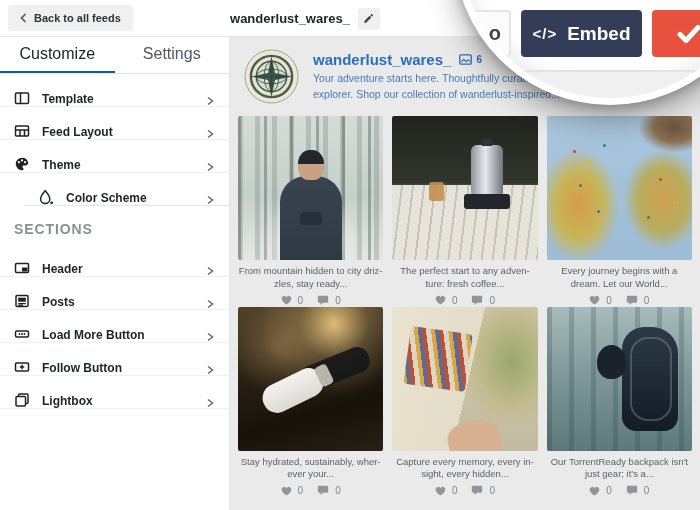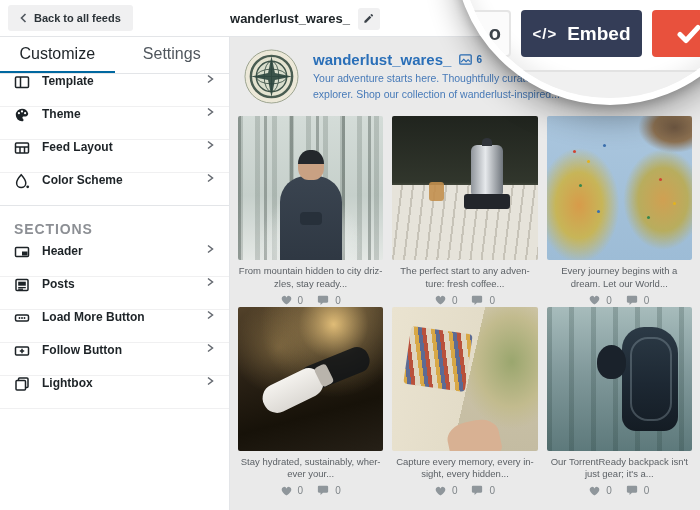--- a/index.html
+++ b/index.html
@@ -24,23 +24,23 @@
 
   
   .sidebar { position:absolute; top:37px; left:0; width:230px; bottom:0;
     background:#fff; border-right:1px solid #e3e5e8; }
   .tabs { display:flex; height:37px; border-bottom:1px solid #e3e5e8; }
   .tab { flex:1; display:flex; align-items:center; justify-content:center;
     font-size:16px; font-weight:400; color:#50575e; cursor:pointer;
     border-bottom:2px solid transparent; background:none; border-top:none;
     border-left:none; border-right:none; font-family:"Liberation Sans", sans-serif; }
   .tab.active { color:#1d2327; border-bottom:2px solid #0068A0; }
-  .menu-item { height:33px; display:flex; align-items:flex-start; padding:0 14px;
+  .menu-item { height:33px; display:flex; align-items:flex-end; padding:0 14px;
     gap:12px; border-bottom:1px solid #f0f0f1; cursor:pointer; background:#fff; }
-  .menu-item.last-of-group { border-bottom:1px solid #e3e5e8; }
+  .menu-item.last-of-group { border-bottom:1px solid #e3e5e8;margin-left:24px; }
   .menu-label { flex:1; font-size:12px; font-weight:700; color:#1d2327; }
   .sections-head { padding:15px 14px 7px; font-size:14px; letter-spacing:.9px;
     color:#8c8f94; font-weight:700; }
   .mi-icon { width:16px; height:16px; flex:0 0 16px; display:flex; }
   .chev { width:10px; height:10px; }
 
   
   .preview { position:absolute; top:37px; left:230px; right:0; bottom:0;
     background:#eaeaea; overflow:hidden; }
   .feed-header { display:flex; padding:12px 14px 8px; gap:14px; align-items:center; }
@@ -189,42 +189,42 @@
         </span>
       <span class="menu-label">Template</span>
       <svg class="chev" viewBox="0 0 10 10">
           <polyline points="3,1.5 7.5,5 3,8.5" fill="none" stroke="#646970" stroke-width="1.5"></polyline>
         </svg>
     </div>
 
     <div class="menu-item">
       <span class="mi-icon">
           <svg width="16" height="16" viewBox="0 0 16 16">
+            <rect x="1.5" y="3" width="13" height="10" rx="1" fill="none" stroke="#1d2327" stroke-width="1.5"></rect>
+            <line x1="1.5" y1="7" x2="14.5" y2="7" stroke="#1d2327" stroke-width="1.5"></line>
+            <line x1="6" y1="7" x2="6" y2="13" stroke="#1d2327" stroke-width="1.5"></line>
+            <line x1="10.5" y1="7" x2="10.5" y2="13" stroke="#1d2327" stroke-width="1.5"></line>
+          </svg>
+        </span>
+      <span class="menu-label">Feed Layout</span>
+      <svg class="chev" viewBox="0 0 10 10">
+          <polyline points="3,1.5 7.5,5 3,8.5" fill="none" stroke="#646970" stroke-width="1.5"></polyline>
+        </svg>
+    </div>
+
+    <div class="menu-item">
+      <span class="mi-icon">
+          <svg width="16" height="16" viewBox="0 0 16 16">
             <path d="M8 1.8 a6.2 6.2 0 1 0 0 12.4 c1.1 0 1.5-.7 1.5-1.3 0-.5-.3-.9-.6-1.2-.3-.3-.5-.6-.5-1 0-.7.6-1.2 1.4-1.2 h1.7 c1.6 0 2.7-1.3 2.7-2.9 A6.4 6.4 0 0 0 8 1.8 Z" fill="#1d2327"></path>
             <circle cx="4.9" cy="6.2" r="1.1" fill="#fff"></circle>
             <circle cx="8" cy="4.4" r="1.1" fill="#fff"></circle>
             <circle cx="11.1" cy="6.2" r="1.1" fill="#fff"></circle>
           </svg>
         </span>
       <span class="menu-label">Theme</span>
-      <svg class="chev" viewBox="0 0 10 10">
-          <polyline points="3,1.5 7.5,5 3,8.5" fill="none" stroke="#646970" stroke-width="1.5"></polyline>
-        </svg>
-    </div>
-
-    <div class="menu-item">
-      <span class="mi-icon">
-          <svg width="16" height="16" viewBox="0 0 16 16">
-            <rect x="1.5" y="3" width="13" height="10" rx="1" fill="none" stroke="#1d2327" stroke-width="1.5"></rect>
-            <line x1="1.5" y1="7" x2="14.5" y2="7" stroke="#1d2327" stroke-width="1.5"></line>
-            <line x1="6" y1="7" x2="6" y2="13" stroke="#1d2327" stroke-width="1.5"></line>
-            <line x1="10.5" y1="7" x2="10.5" y2="13" stroke="#1d2327" stroke-width="1.5"></line>
-          </svg>
-        </span>
-      <span class="menu-label">Feed Layout</span>
       <svg class="chev" viewBox="0 0 10 10">
           <polyline points="3,1.5 7.5,5 3,8.5" fill="none" stroke="#646970" stroke-width="1.5"></polyline>
         </svg>
     </div>
 
     <div class="menu-item last-of-group">
       <span class="mi-icon">
           <svg width="16" height="16" viewBox="0 0 16 16">
             <path d="M7.2 1.8 C7.2 1.8 2.6 7 2.6 10 a4.6 4.6 0 0 0 9.2 0 C11.8 7 7.2 1.8 7.2 1.8 Z" fill="none" stroke="#1d2327" stroke-width="1.5"></path>
             <circle cx="13.7" cy="13.8" r="1.4" fill="#1d2327"></circle>

